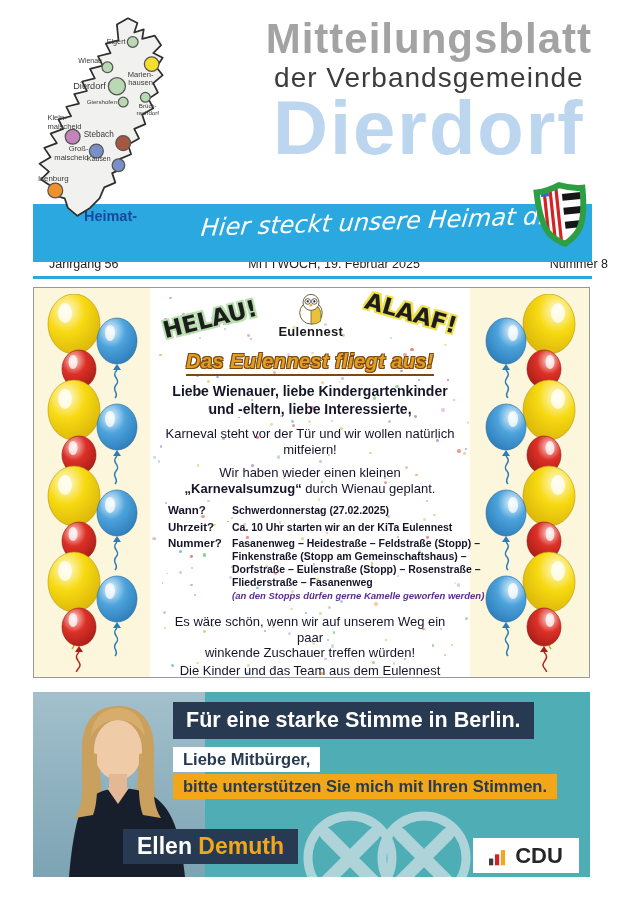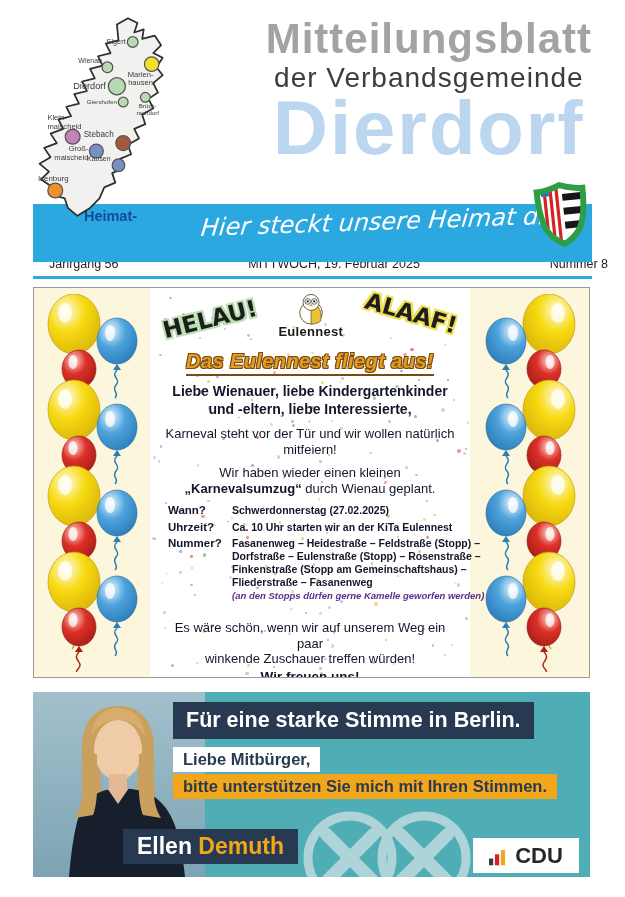--- a/index.html
+++ b/index.html
@@ -54,21 +54,21 @@
       text-shadow:1px 1px 0 #7a4a12,-1px -1px 0 #7a4a12,1px -1px 0 #7a4a12,-1px 1px 0 #7a4a12;font-style:italic;}
   .salutation{margin-top:7px;font-weight:700;font-size:14px;line-height:1.25;}
   .intro{margin:8px 4px 0 4px;font-size:13px;line-height:1.2;}
   .plan{margin:8px 0 8px 0;font-size:13px;line-height:1.2;}
   .details{margin-top:7px;text-align:left;}
   .detail-row{display:flex;margin-top:3px;}
   .dl{width:64px;flex-shrink:0;padding-left:8px;font-weight:700;font-size:11.5px;}
   .dv{flex:1;font-weight:700;font-size:10.5px;line-height:1.25;}
   .dv div{white-space:nowrap;}
   .stopp-note{color:#5b2d8e;font-style:italic;font-size:9.5px;font-weight:700;margin-top:1px;white-space:nowrap;}
-  .outro{margin:18px 0 0 0;font-size:13px;line-height:1.2;}
+  .outro{margin:12px 0 0 0;font-size:13px;line-height:1.2;}
   .outro-bold{margin-top:2px;font-weight:800;font-size:13.5px;}
   .signature{margin-top:2px;font-size:13px;}
 
   
   .ad{position:absolute;left:33px;top:692px;width:557px;height:185px;background:var(--teal);overflow:hidden;}
   .candidate-photo{position:absolute;left:0;top:0;width:172px;height:185px;}
   .ballot-marks{position:absolute;left:255px;top:78px;width:250px;height:140px;}
   .ad-headline{position:absolute;left:140px;top:10px;background:var(--navy);color:#fff;
                font-weight:700;font-size:21.5px;padding:6px 13px;white-space:nowrap;}
   .ad-appeal1{position:absolute;left:140px;top:55px;background:#fff;color:var(--navy);
@@ -434,33 +434,32 @@
           <div class="detail-row">
             <span class="dl">Uhrzeit?</span>
             <div class="dv">
                 <div>Ca. 10 Uhr starten wir an der KiTa Eulennest</div>
               </div>
           </div>
           <div class="detail-row">
             <span class="dl">Nummer?</span>
             <div class="dv">
               <div>Fasanenweg – Heidestraße – Feldstraße (Stopp) –</div>
+              <div>Finkenstraße (Stopp am Gemeinschaftshaus) –</div>
               <div>Dorfstraße – Eulenstraße (Stopp) – Rosenstraße –</div>
-              <div>Finkenstraße (Stopp am Gemeinschaftshaus) –</div>
               <div>Fliederstraße – Fasanenweg</div>
               <div class="stopp-note">(an den Stopps dürfen gerne Kamelle geworfen werden)</div>
             </div>
           </div>
         </div>
 
         <p class="outro">
           <span>Es wäre schön, wenn wir auf unserem Weg ein paar</span><br>
           <span>winkende Zuschauer treffen würden!</span>
         </p>
-        <div class="outro-bold">Wir freuen uns!</div>
         <div class="signature">Die Kinder und das Team aus dem Eulennest Wienau</div>
 
       </div>
     </div>
   </section>
 
   <section class="ad">
     <svg class="candidate-photo" viewBox="0 0 172 185">
       <rect x="0" y="0" width="172" height="185" fill="url(#pg)"></rect>
       <path d="M85,14 C58,14 48,36 49,60 C49,95 52,110 42,126 L70,122 L66,66 L106,66 L102,122 L130,126 C120,110 121,95 121,60 C122,36 112,14 85,14 Z" fill="#c9a05e"></path>

